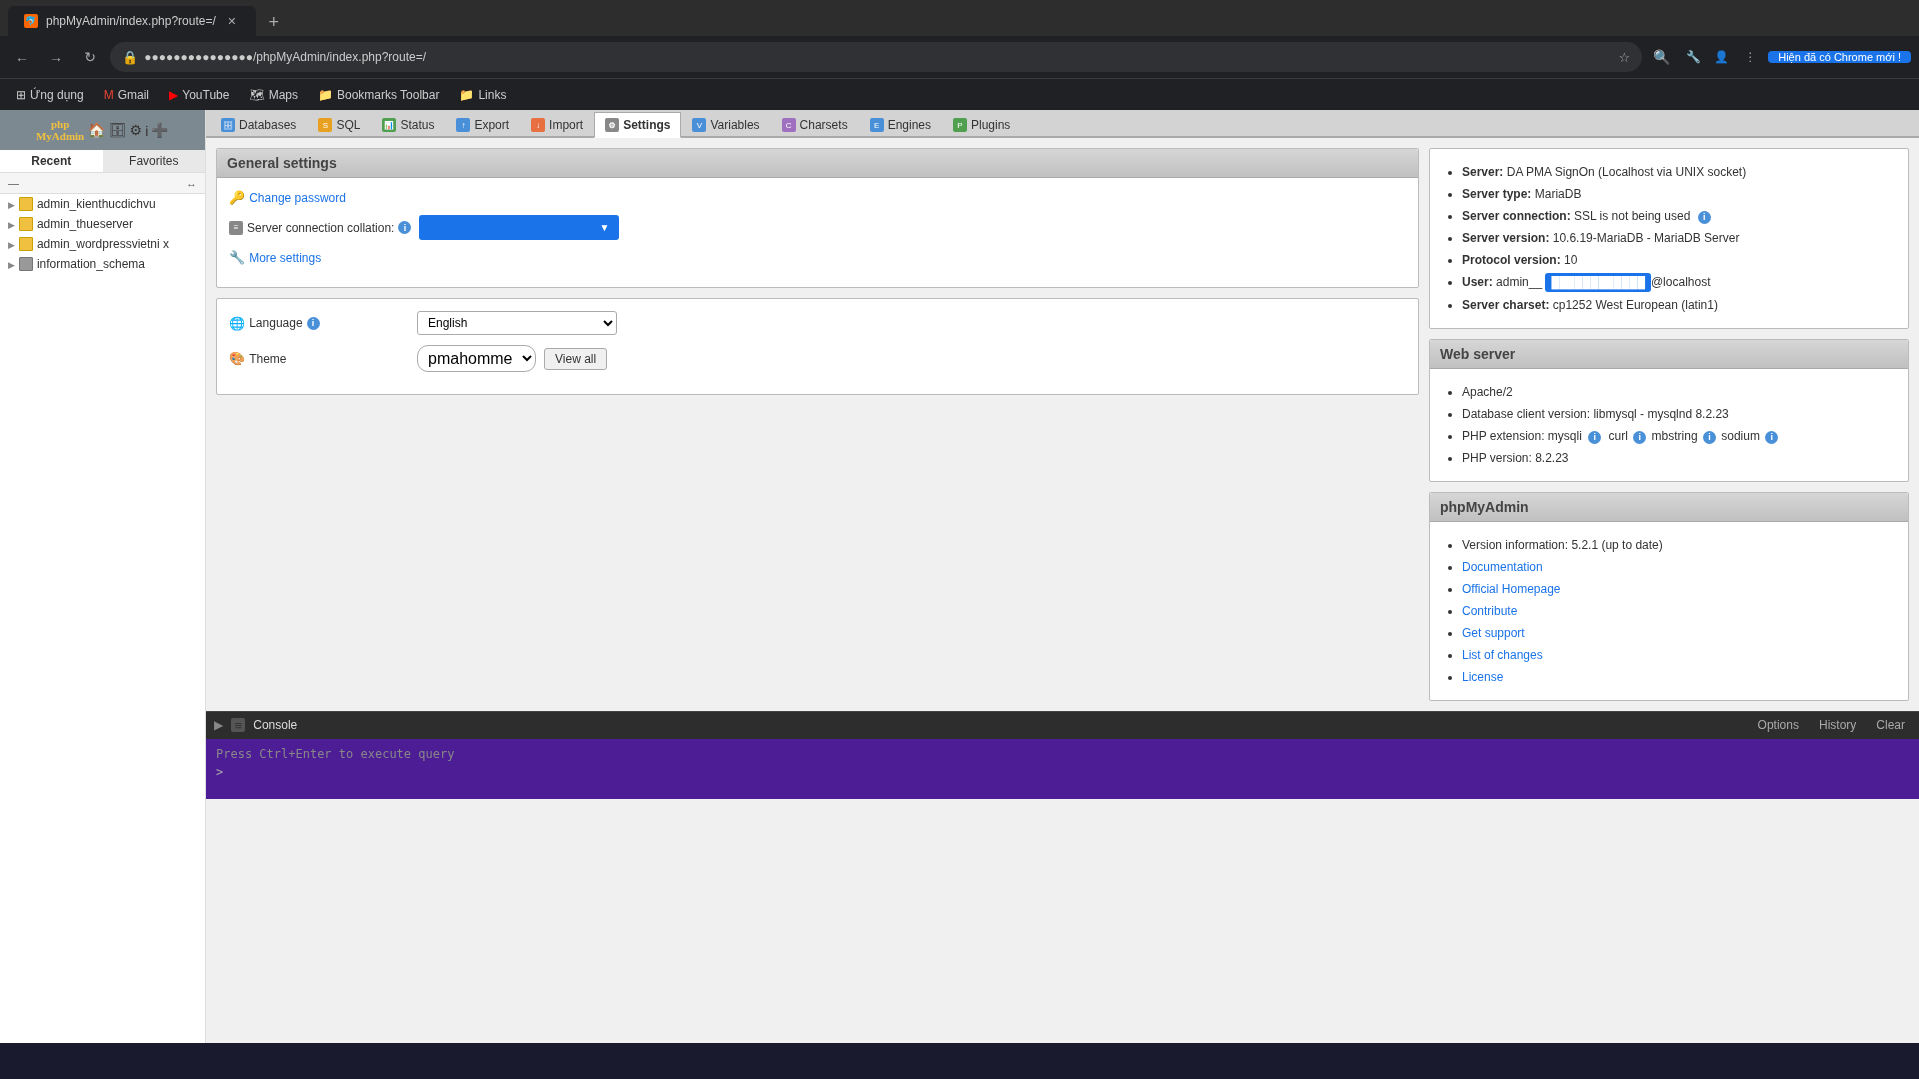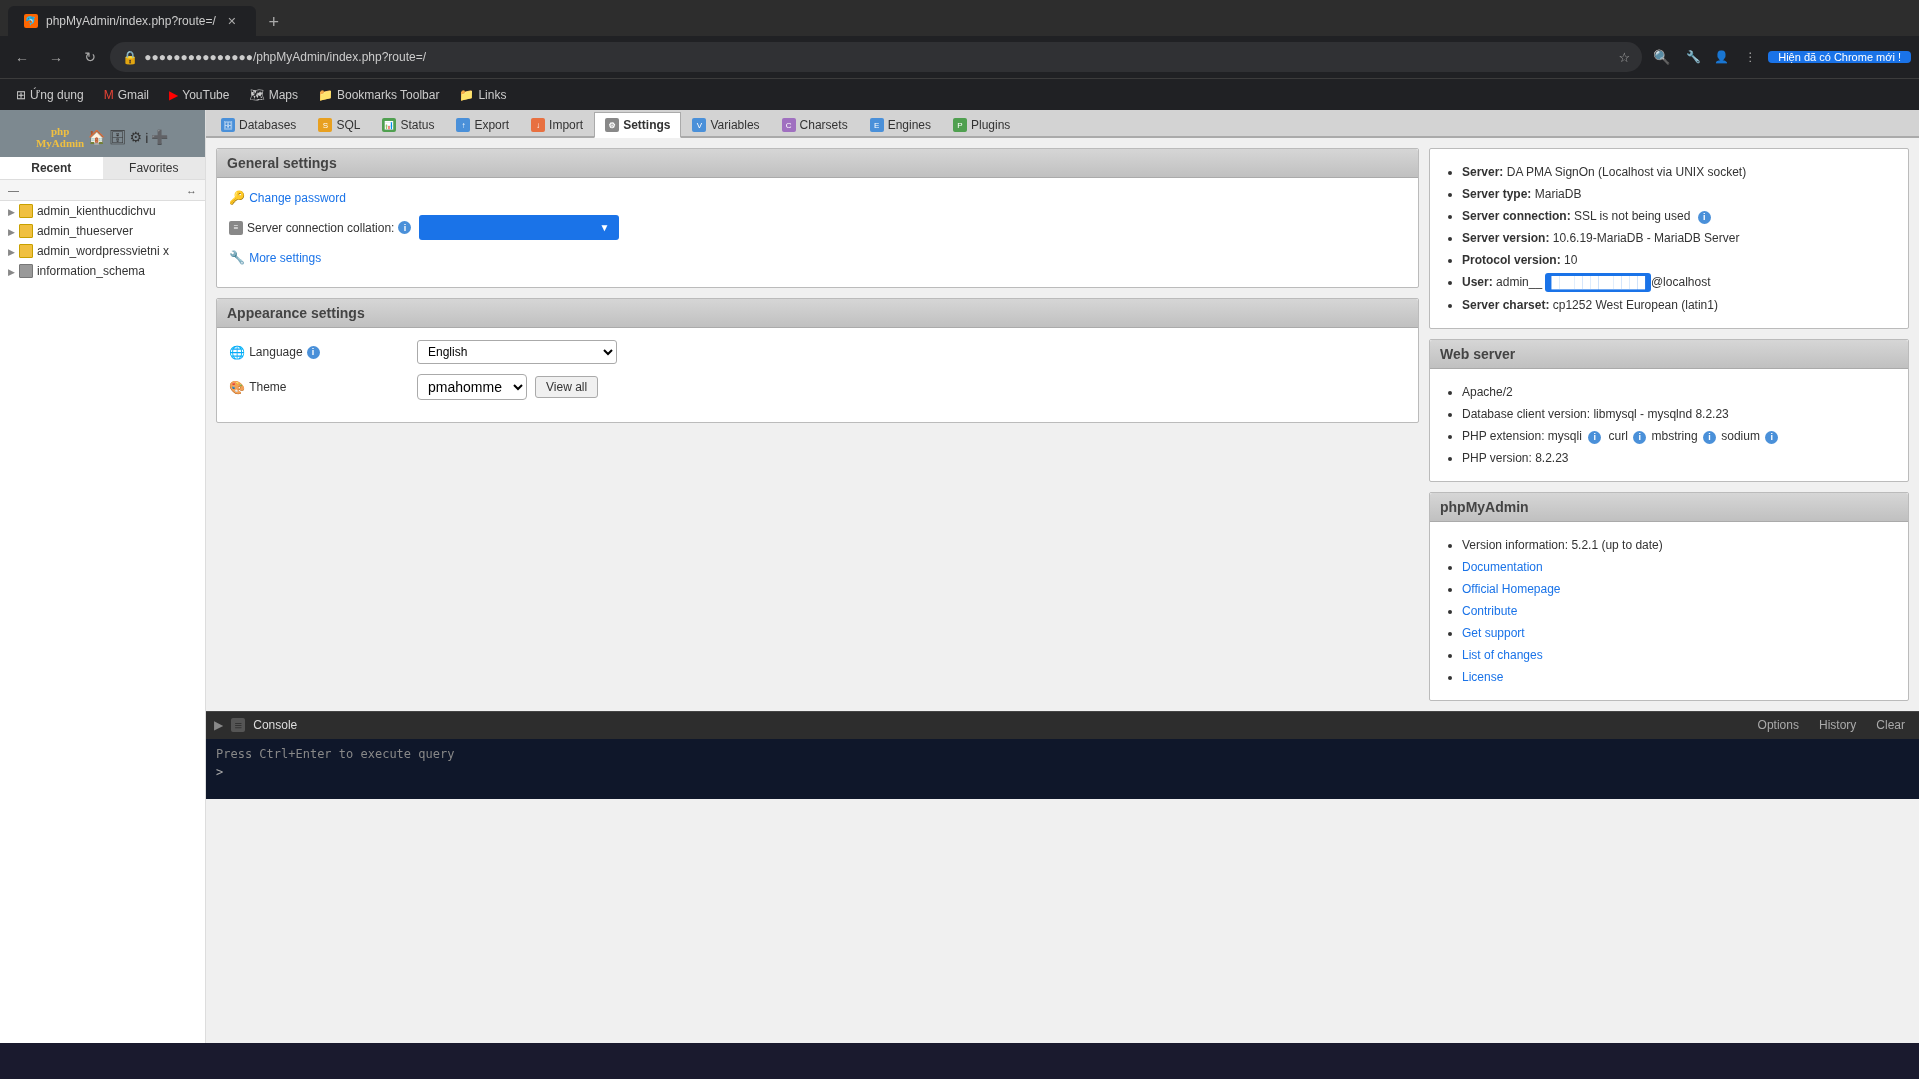--- a/index.html
+++ b/index.html
@@ -66,35 +66,35 @@
     .form-row { display: flex; align-items: center; gap: 8px; margin-bottom: 10px; }
     .form-label { font-size: 12px; color: #333; min-width: 180px; display: flex; align-items: center; gap: 4px; }
     .form-select { padding: 3px 6px; border: 1px solid #aaa; border-radius: 3px; font-size: 12px; background: #fff; min-width: 160px; cursor: pointer; }
     .form-select-blue { background: #1a73e8; color: white; border: none; border-radius: 3px; padding: 4px 10px; font-size: 12px; display: flex; align-items: center; gap: 4px; cursor: pointer; min-width: 200px; justify-content: space-between; }
     .dropdown-arrow { color: white; font-size: 10px; }
 
     .btn-link { background: none; border: none; color: #1a73e8; font-size: 12px; cursor: pointer; padding: 0; text-decoration: none; display: flex; align-items: center; gap: 4px; }
 
     .theme-row { display: flex; align-items: center; gap: 8px; }
     .theme-label { font-size: 12px; color: #333; min-width: 180px; display: flex; align-items: center; gap: 4px; }
-    .theme-select { padding: 3px 6px; border: 1px solid #aaa; border-radius: 4px; font-size: 14px; background: #fff; cursor: pointer; min-width: 110px; }
+    .theme-select { padding: 3px 6px; border: 1px solid #aaa; border-radius: 11px; font-size: 16px; background: #fff; cursor: pointer; min-width: 110px; }
     .view-all-btn { background: #f0f0f0; border: 1px solid #aaa; border-radius: 3px; padding: 3px 10px; font-size: 12px; cursor: pointer; color: #333; }
 
     
     .info-list { list-style: disc; padding-left: 20px; }
     .info-list li { font-size: 12px; padding: 2px 0; line-height: 1.5; }
     .info-list a { color: #1a73e8; text-decoration: none; }
     .user-badge { background: #1a73e8; color: white; padding: 1px 6px; border-radius: 3px; font-size: 11px; display: inline-block; }
 
     
     .console-bar { background: #2d2d2d; height: 28px; display: flex; align-items: center; padding: 0 8px; gap: 8px; border-top: 1px solid #444; }
     .console-label { color: #ddd; font-size: 12px; display: flex; align-items: center; gap: 4px; }
     .console-spacer { flex: 1; }
     .console-btn { background: none; border: none; color: #aaa; font-size: 12px; cursor: pointer; padding: 2px 6px; }
-    .console-input-area { background: #0f172a; padding: 8px 10px; min-height: 60px; }
+    .console-input-area { background: #4c1d95; padding: 8px 10px; min-height: 60px; }
     .console-hint { color: #888; font-size: 12px; font-family: monospace; }
     .console-prompt { color: #aaa; font-size: 12px; font-family: monospace; margin-top: 4px; }
     .icon-circle-info { display: inline-flex; align-items: center; justify-content: center; width: 13px; height: 13px; background: #4a90d9; color: white; border-radius: 50%; font-size: 9px; font-weight: bold; }
 
     
     .arrow-right::before { content: '▶'; font-size: 9px; color: #888; }
 
     
     ::-webkit-scrollbar { width: 8px; height: 8px; }
     ::-webkit-scrollbar-track { background: #f0f0f0; }
@@ -157,21 +157,21 @@
       <span>📁</span>
       <span>Links</span>
     </div>
   </div>
 </div>
 
 <div class="page-wrapper">
 
   <div class="sidebar">
     <div class="sidebar-header">
-      <div style="display:flex;align-items:center;gap:4px;margin-top:7px;">
+      <div style="display:flex;align-items:center;gap:4px;">
         <div style="text-align:center;">
           <div style="font-size:11px;color:#f0c040;font-weight:bold;font-family:Georgia,serif;">php</div>
           <div style="font-size:11px;color:#f0c040;font-weight:bold;font-family:Georgia,serif;">MyAdmin</div>
         </div>
         <div style="display:flex;gap:3px;align-items:center;">
           <span style="font-size:14px;cursor:pointer;">🏠</span>
           <span style="font-size:14px;cursor:pointer;">🗄</span>
           <span style="font-size:14px;cursor:pointer;">⚙</span>
           <span style="font-size:14px;cursor:pointer;">ℹ</span>
           <span style="font-size:14px;cursor:pointer;">➕</span>
@@ -287,23 +287,20 @@
             <div class="form-row">
               <a class="btn-link" href="#">
                 <span style="font-size:13px;">🔧</span>
                 <span>More settings</span>
               </a>
             </div>
           </div>
         </div>
 
         <div class="panel">
-          <div class="panel-header">
-            <span>Appearance settings</span>
-          </div>
           <div class="panel-body">
             <div class="form-row">
               <label class="form-label">
                 <span style="font-size:13px;">🌐</span>
                 <span>Language</span>
                 <span class="icon-circle-info">i</span>
               </label>
               <select class="form-select" style="min-width:200px;">
                 <option>English</option>
               </select>

